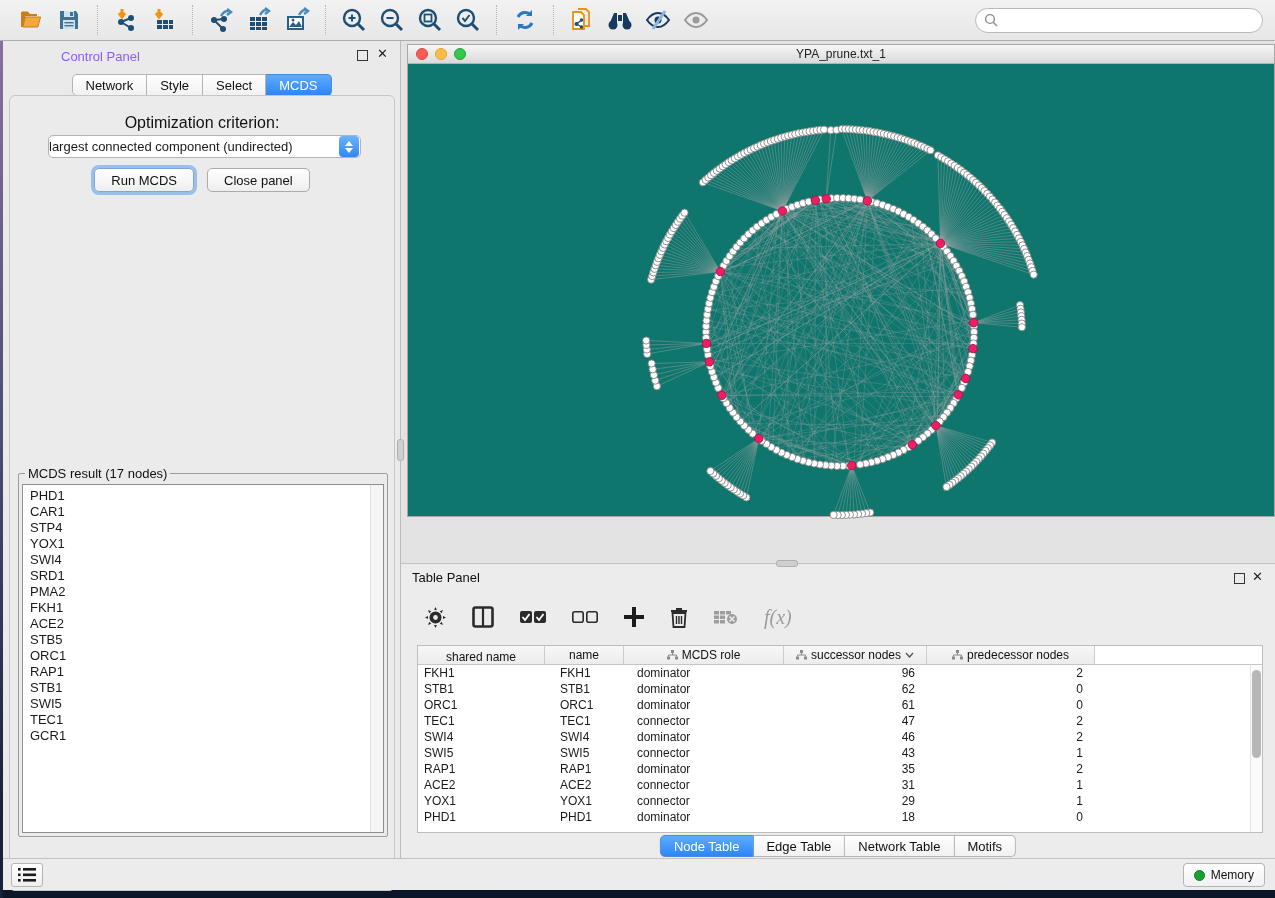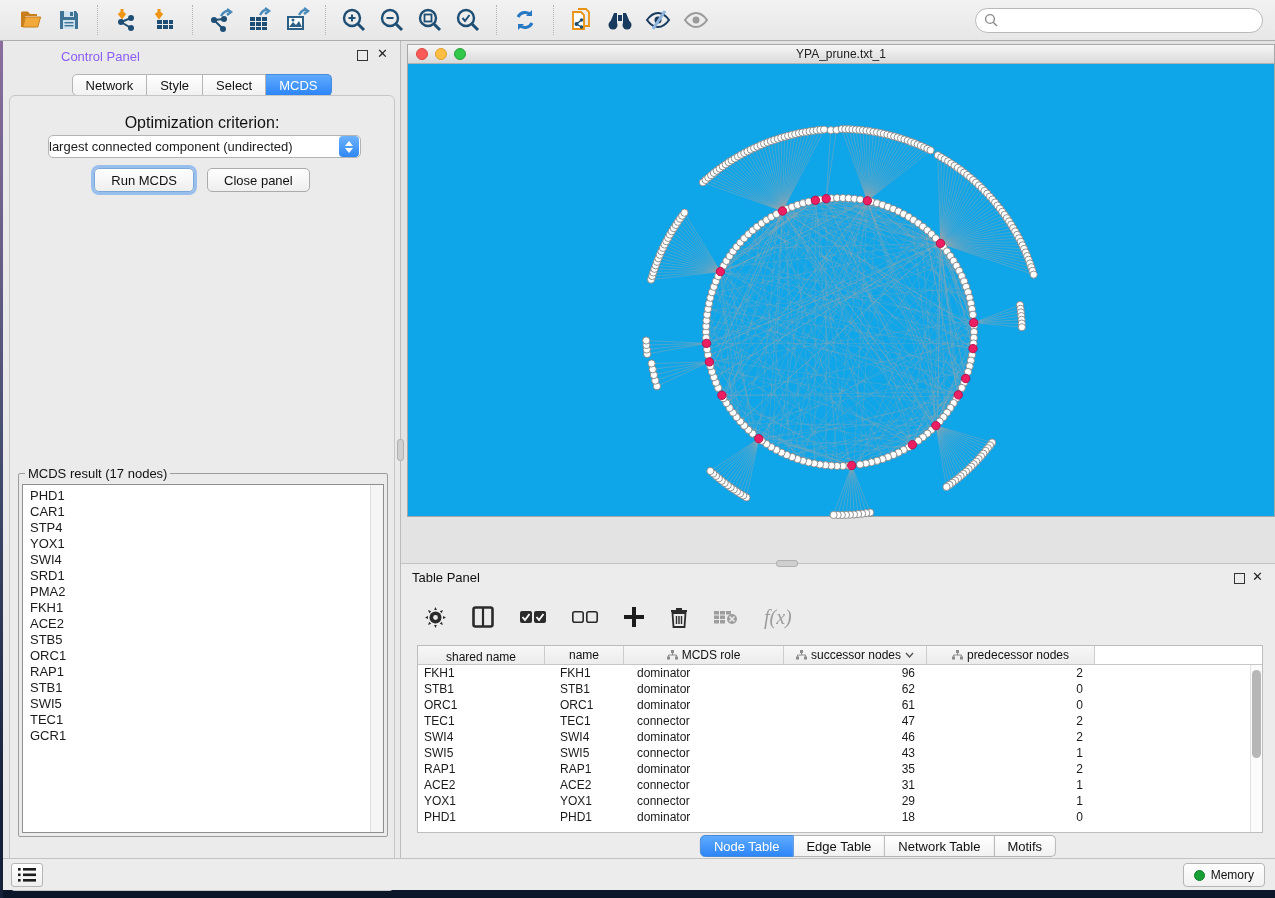--- a/index.html
+++ b/index.html
@@ -78,21 +78,21 @@
   .mcds-list {
     width:100%; height:100%; background:#fff; border:1px solid #8e8e8e; position:relative;
     font-size:13px; line-height:16px; padding:3px 0 3px 7px; overflow:hidden;
   }
   .mcds-scroll { position:absolute; right:0; top:0; width:13px; height:100%; background:#f5f5f5; border-left:1px solid #e0e0e0; }
 
   
   .net-region { position:absolute; left:401px; top:41px; width:874px; height:817px; background:#e3e3e3; }
   .net-window {
     position:absolute; left:6px; top:3px; width:868px; height:473px;
-    background:#0ea5e9; border:1px solid #a8a8a8;
+    background:#0f766e; border:1px solid #a8a8a8;
   }
   .net-titlebar {
     height:19px; background:linear-gradient(#f6f6f6,#dadada); border-bottom:1px solid #b2b2b2;
     display:flex; align-items:center; position:relative;
   }
   .traffic { width:12px; height:12px; border-radius:50%; margin-left:7px; }
   .t-red { background:#fc5b57; border:1px solid #d94a44; margin-left:8px; }
   .t-yellow { background:#fdbe41; border:1px solid #dfa133; }
   .t-green { background:#34c84a; border:1px solid #26a138; }
   .net-title { position:absolute; width:100%; text-align:center; font-size:12px; color:#222; }
@@ -119,21 +119,21 @@
     background:linear-gradient(#f7f7f7,#ececec); border-right:1px solid #cdcdcd; border-bottom:1px solid #c6c6c6;
     display:flex; align-items:center; justify-content:center; gap:4px; color:#111;
   }
   .gt-h.filler { background:#fff; border-right:none; flex:1; }
   .gt-row { display:flex; height:16px; align-items:center; }
   .gt-c { overflow:hidden; white-space:nowrap; }
   .col0{width:127px; padding-left:6px;} .col1{width:79px; padding-left:15px;} .col2{width:160px; padding-left:13px;}
   .col3{width:143px; text-align:right; padding-right:12px;} .col4{width:168px; text-align:right; padding-right:12px;}
   .gt-scroll { position:absolute; right:0; top:19px; width:12px; height:168px; background:#fbfbfb; border-left:1px solid #e3e3e3; }
   .gt-thumb { position:absolute; left:1px; top:5px; width:9px; height:88px; background:#b7b7b7; border-radius:5px; }
-  .tp-tabrow { left:50%; transform:translateX(-50%); top:271px;margin-left:40px; }
+  .tp-tabrow { left:50%; transform:translateX(-50%); top:271px; }
 
   
   .statusbar {
     position:absolute; left:3px; top:858px; width:1272px; height:32px;
     background:#ececec; border-top:1px solid #c2c2c2;
   }
   .list-btn {
     position:absolute; left:8px; top:4px; width:32px; height:24px;
     background:linear-gradient(#fff,#efefef); border:1px solid #b5b5b5; border-radius:3px;
     display:flex; align-items:center; justify-content:center;

